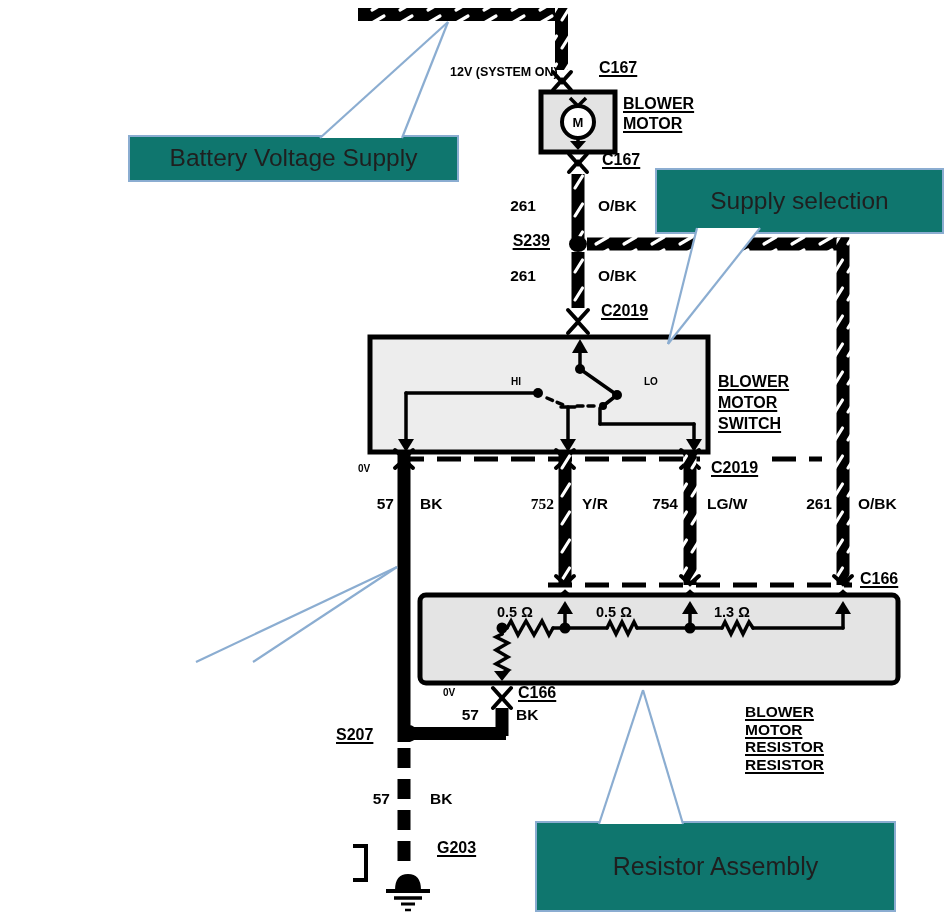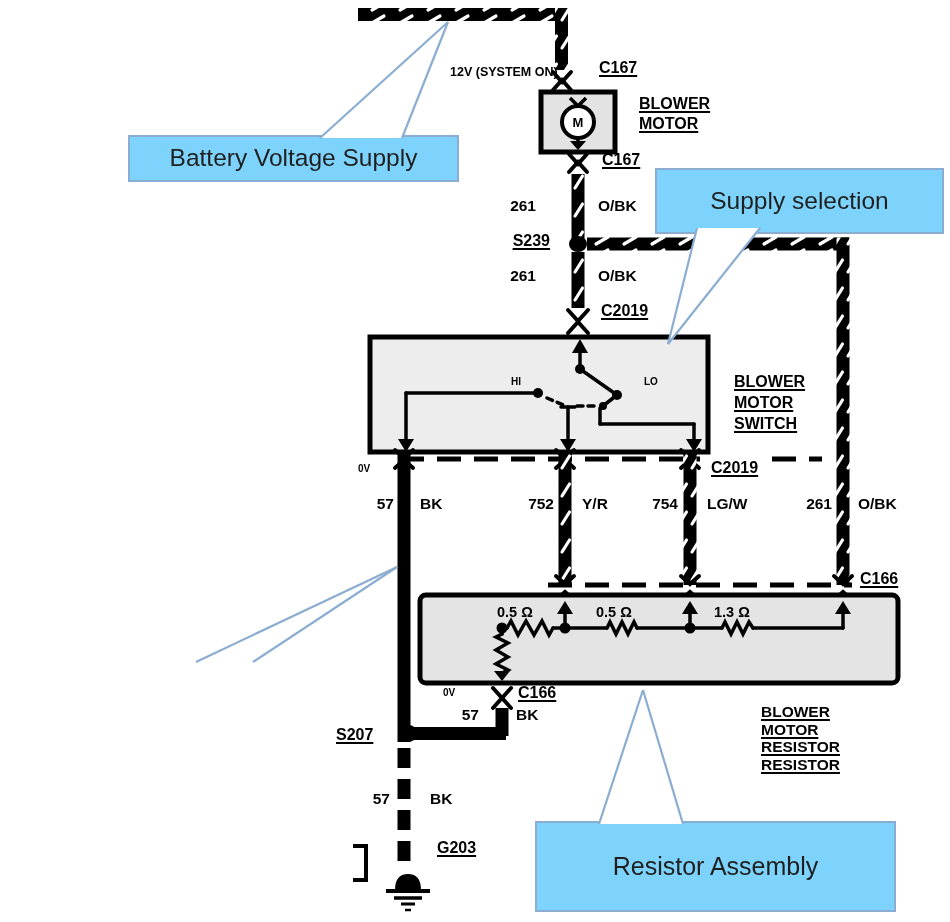--- a/index.html
+++ b/index.html
@@ -6,22 +6,22 @@
   #stage{position:relative;width:950px;height:922px;background:#ffffff;overflow:hidden;
          font-family:"Liberation Sans",sans-serif;}
   svg{position:absolute;left:0;top:0;}
   .dlabel{position:absolute;font-weight:bold;color:#000;white-space:nowrap;
           font-family:"Liberation Sans",sans-serif;line-height:1;}
   .und{text-decoration:underline;text-decoration-thickness:2px;text-underline-offset:2px;}
   .sz16{font-size:16px;} .sz15{font-size:15.5px;} .sz13{font-size:10px;} .sz12{font-size:12.5px;}
   .sz14{font-size:14.5px;text-align:right;}
   .rt{text-align:right;}
   .complabel span{display:block;text-decoration:underline;text-decoration-thickness:2px;
-                  text-underline-offset:2px;margin-left:16px;}
-  .callout{position:absolute;background:#7dd3fc;border:2.5px solid #8badd1;
+                  text-underline-offset:2px;}
+  .callout{position:absolute;background:#0f766e;border:2.5px solid #8badd1;
            display:flex;flex-direction:column;align-items:center;justify-content:center;
            color:#1f1f1f;text-align:center;z-index:30;}
   .callout .cline{display:block;line-height:1.32;}
   .c1{font-size:24.5px;}
   #labels-layer{position:absolute;left:0;top:0;width:950px;height:922px;z-index:20;}
   #diagram-svg{z-index:10;}
   #pointer-svg{z-index:40;pointer-events:none;}
 </style>
 </head>
 <body>
@@ -209,21 +209,21 @@
     <div class="dlabel complabel sz16" style="left:718px;top:371px;line-height:21px;">
       <span>BLOWER</span>
       <span>MOTOR</span>
       <span>SWITCH</span>
     </div>
 
     <span class="dlabel sz13" style="left:358px;top:464px;">0V</span>
 
     <span class="dlabel sz15 rt" style="left:364px;top:496px;width:30px;">57</span>
     <span class="dlabel sz15" style="left:420px;top:496px;">BK</span>
-    <span class="dlabel sz15 rt" style="left:514px;top:496px;width:40px;">752</span>
+    <span class="dlabel sz15 rt" style="left:514px;top:496px;width:40px;font-family:Liberation Serif, serif;">752</span>
     <span class="dlabel sz15" style="left:582px;top:496px;">Y/R</span>
     <span class="dlabel sz15 rt" style="left:640px;top:496px;width:38px;">754</span>
     <span class="dlabel sz15" style="left:707px;top:496px;">LG/W</span>
     <span class="dlabel sz15 rt" style="left:794px;top:496px;width:38px;">261</span>
     <span class="dlabel sz15" style="left:858px;top:496px;">O/BK</span>
 
     <span class="dlabel sz16 und" style="left:711px;top:460px;">C2019</span>
 
     <span class="dlabel sz16 und" style="left:860px;top:571px;">C166</span>
 

